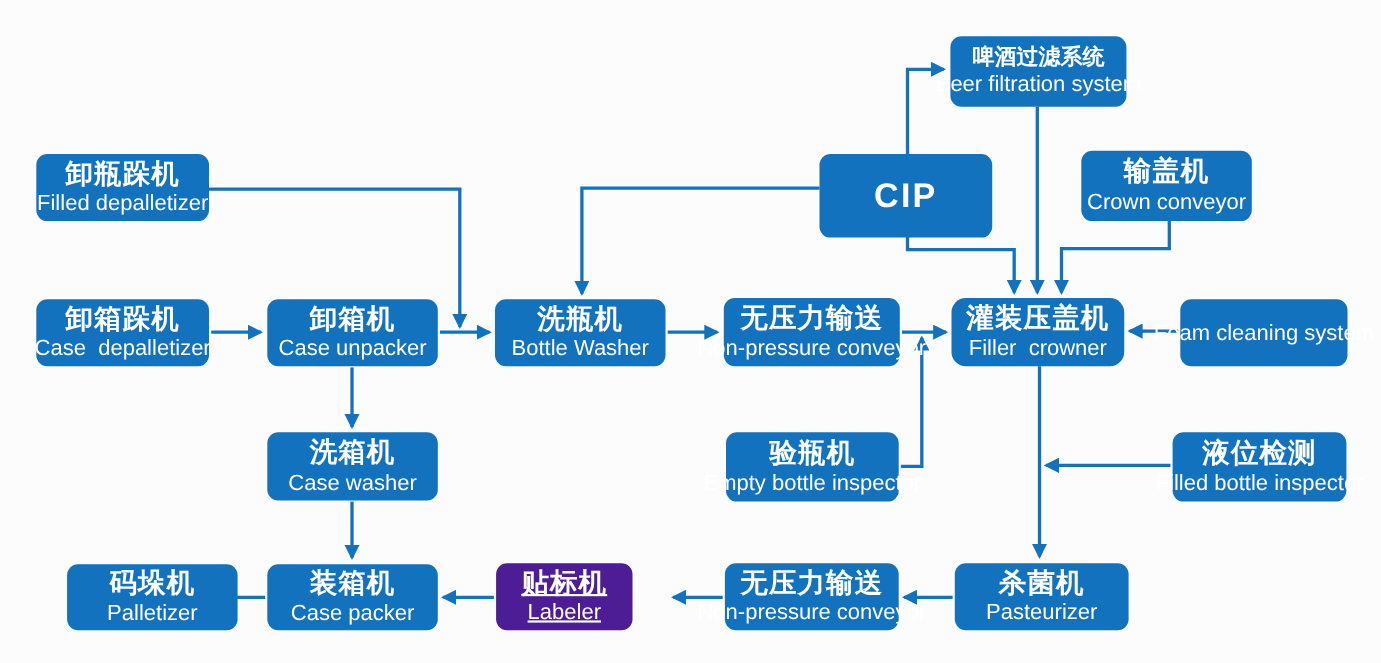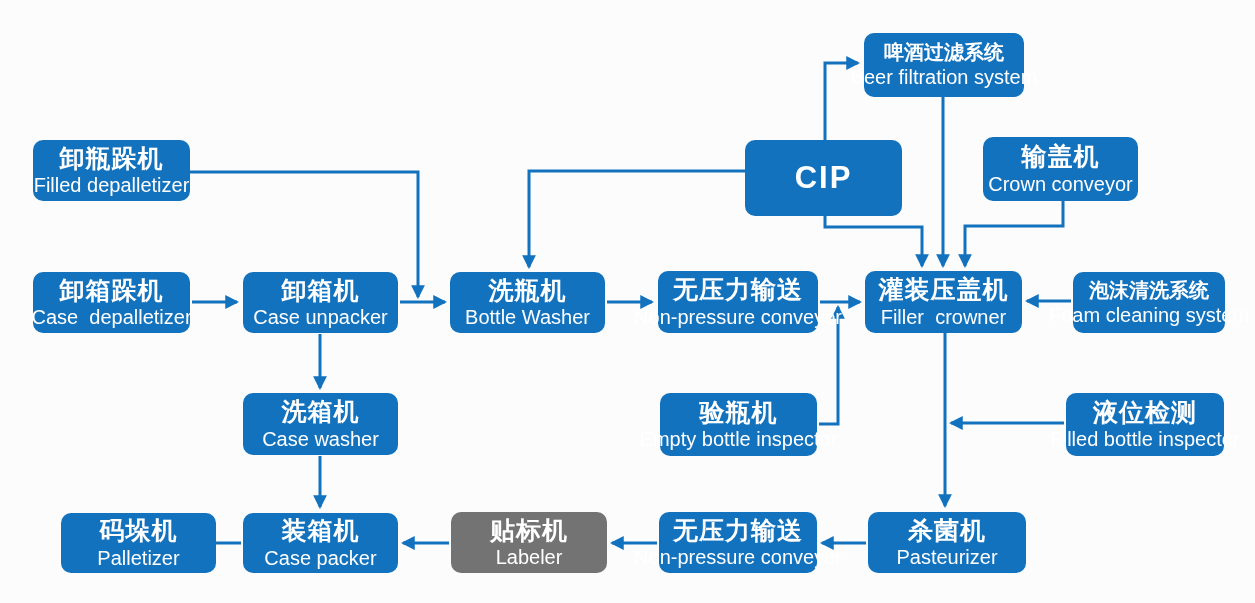--- a/index.html
+++ b/index.html
@@ -114,26 +114,25 @@
         <div class="en">Case unpacker</div>
       </div>
       <div class="node" style="left: 450px; top: 272px; width: 155px; height: 61px; background: rgb(18, 114, 190);">
         <div class="zh">洗瓶机</div>
         <div class="en">Bottle Washer</div>
       </div>
       <div class="node" style="left: 658px; top: 271px; width: 160px; height: 62px; background: rgb(18, 114, 190);">
         <div class="zh">无压力输送</div>
         <div class="en">Non-pressure conveyor</div>
       </div>
-      <div class="node" style="left: 865px; top: 271px; width: 157px; height: 62px; background: rgb(18, 114, 190);">
+      <div class="node" style="left: 865px; top: 271px; width: 157px; height: 62px; background: rgb(18, 114, 190); border-radius: 13px;">
         <div class="zh">灌装压盖机</div>
         <div class="en">Filler  crowner</div>
       </div>
       <div class="node" style="left: 1073px; top: 272px; width: 152px; height: 61px; background: rgb(18, 114, 190);">
-        <div class="zh long">泡沫清洗系统</div>
         <div class="en">Foam cleaning system</div>
       </div>
       <div class="node" style="left: 243px; top: 393px; width: 155px; height: 62px; background: rgb(18, 114, 190);">
         <div class="zh">洗箱机</div>
         <div class="en">Case washer</div>
       </div>
       <div class="node" style="left: 660px; top: 393px; width: 157px; height: 63px; background: rgb(18, 114, 190);">
         <div class="zh">验瓶机</div>
         <div class="en">Empty bottle inspector</div>
       </div>
@@ -142,21 +141,21 @@
         <div class="en">Filled bottle inspector</div>
       </div>
       <div class="node" style="left: 33px; top: 513px; width: 155px; height: 60px; background: rgb(18, 114, 190); margin-left: 28px;">
         <div class="zh">码垛机</div>
         <div class="en">Palletizer</div>
       </div>
       <div class="node" style="left: 243px; top: 513px; width: 155px; height: 60px; background: rgb(18, 114, 190);">
         <div class="zh">装箱机</div>
         <div class="en">Case packer</div>
       </div>
-      <div class="node" style="left: 451px; top: 512px; width: 156px; height: 61px; background: #737373;">
+      <div class="node" style="left: 451px; top: 512px; width: 124px; height: 61px; background: #4c1d95; text-decoration: underline;">
         <div class="zh">贴标机</div>
         <div class="en">Labeler</div>
       </div>
       <div class="node" style="left: 659px; top: 512px; width: 158px; height: 61px; background: rgb(18, 114, 190);">
         <div class="zh">无压力输送</div>
         <div class="en">Non-pressure conveyor</div>
       </div>
       <div class="node" style="left: 868px; top: 512px; width: 158px; height: 61px; background: rgb(18, 114, 190);">
         <div class="zh">杀菌机</div>
         <div class="en">Pasteurizer</div>

